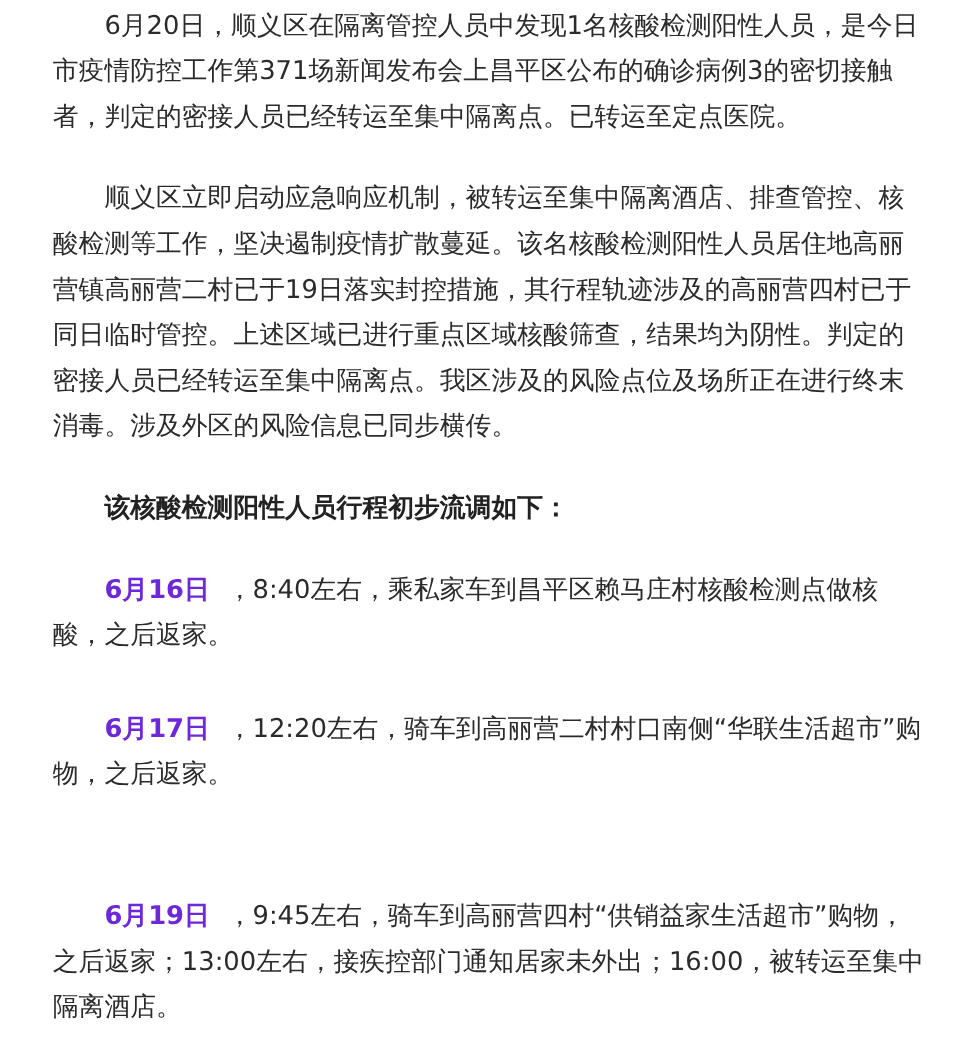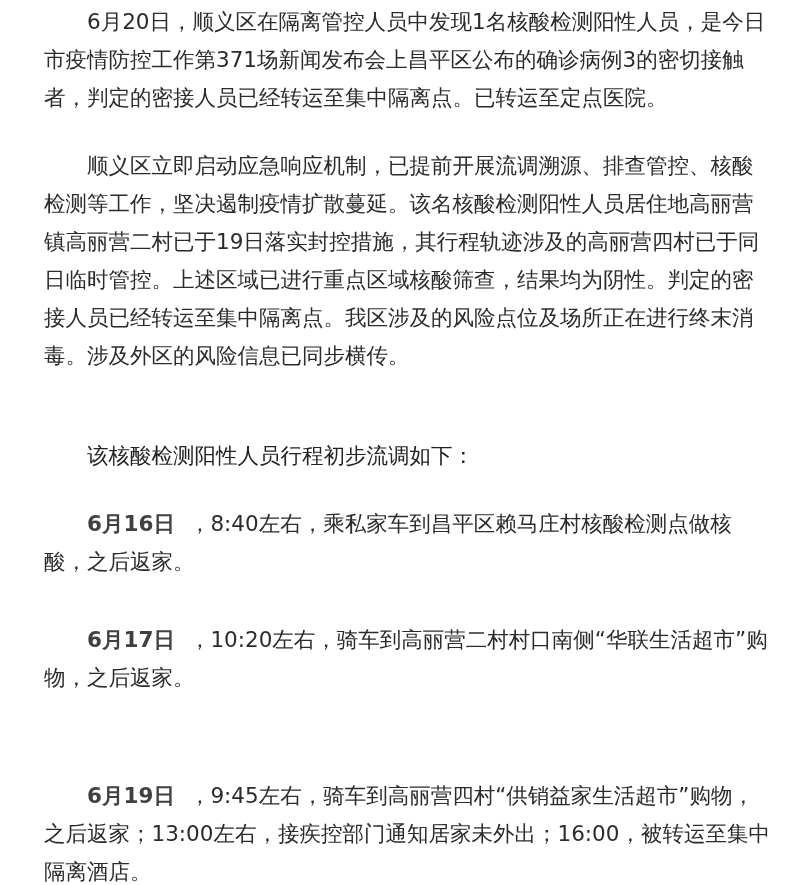--- a/index.html
+++ b/index.html
@@ -9,39 +9,39 @@
     padding: 3px 30px 0 44px;
     font-family: "DejaVu Sans", "Liberation Sans", sans-serif;
     font-size: 21.5px;
     line-height: 38px;
     color:#2b2b2b;
     letter-spacing: 0px;
   }
   .p { margin:0; text-indent: 43px; }
   .gap1 { height: 30px; }
   .gap2 { height: 40px; }
-  .heading { font-weight:normal; color:#222;margin-top:32px; }
-  .date { font-weight:bold; color:#404040; margin-right: 14px; }
+  .heading { font-weight:bold; color:#222; }
+  .date { font-weight:bold; color:#6d28d9; margin-right: 14px; }
 </style>
 </head>
 <body>
 
 <div class="doc">
   <p class="p">6月20日，顺义区在隔离管控人员中发现1名核酸检测阳性人员，是今日市疫情防控工作第371场新闻发布会上昌平区公布的确诊病例3的密切接触者，判定的密接人员已经转运至集中隔离点。已转运至定点医院。</p>
   <div class="gap1"></div>
-  <p class="p">顺义区立即启动应急响应机制，已提前开展流调溯源、排查管控、核酸检测等工作，坚决遏制疫情扩散蔓延。该名核酸检测阳性人员居住地高丽营镇高丽营二村已于19日落实封控措施，其行程轨迹涉及的高丽营四村已于同日临时管控。上述区域已进行重点区域核酸筛查，结果均为阴性。判定的密接人员已经转运至集中隔离点。我区涉及的风险点位及场所正在进行终末消毒。涉及外区的风险信息已同步横传。</p>
+  <p class="p">顺义区立即启动应急响应机制，被转运至集中隔离酒店、排查管控、核酸检测等工作，坚决遏制疫情扩散蔓延。该名核酸检测阳性人员居住地高丽营镇高丽营二村已于19日落实封控措施，其行程轨迹涉及的高丽营四村已于同日临时管控。上述区域已进行重点区域核酸筛查，结果均为阴性。判定的密接人员已经转运至集中隔离点。我区涉及的风险点位及场所正在进行终末消毒。涉及外区的风险信息已同步横传。</p>
   <div class="gap1"></div>
   <p class="p heading">该核酸检测阳性人员行程初步流调如下：</p>
   <div class="gap1"></div>
 
   <p class="p">
     <span class="date">6月16日</span><span>，8:40左右，乘私家车到昌平区赖马庄村核酸检测点做核酸，之后返家。</span>
   </p>
   <div class="gap2"></div>
   <p class="p">
-    <span class="date">6月17日</span><span>，10:20左右，骑车到高丽营二村村口南侧“华联生活超市”购物，之后返家。</span>
+    <span class="date">6月17日</span><span>，12:20左右，骑车到高丽营二村村口南侧“华联生活超市”购物，之后返家。</span>
   </p>
   <div class="gap2"></div>
   <div class="gap2"></div>
   <p class="p">
     <span class="date">6月19日</span><span>，9:45左右，骑车到高丽营四村“供销益家生活超市”购物，之后返家；13:00左右，接疾控部门通知居家未外出；16:00，被转运至集中隔离酒店。</span>
   </p>
 </div>
 
 </body></html>

